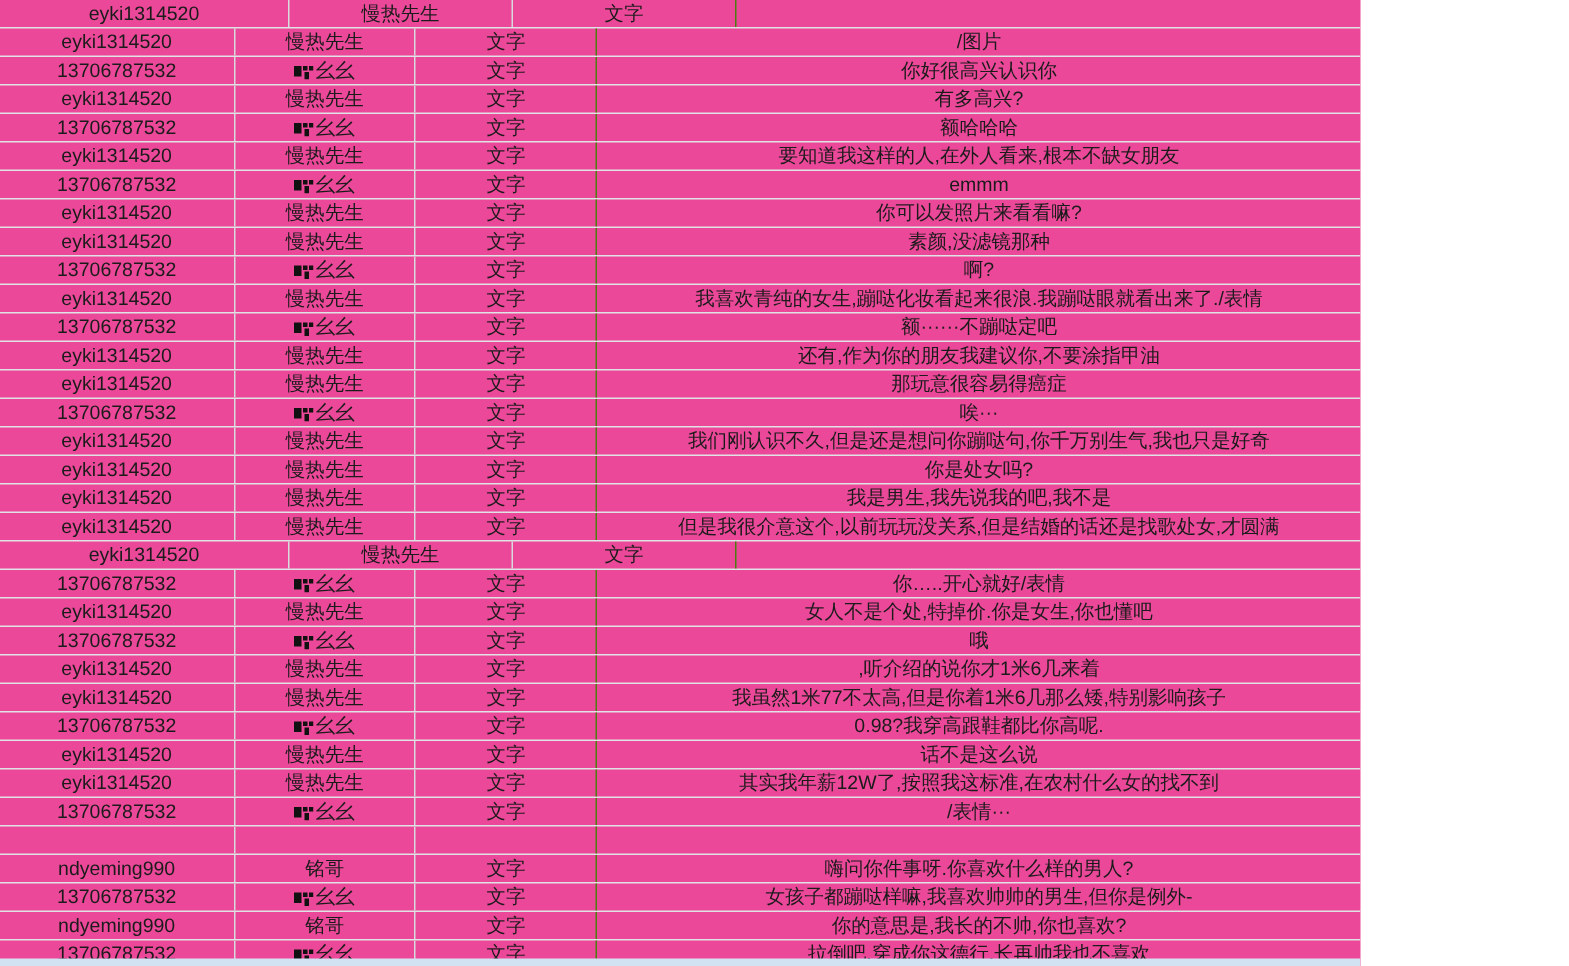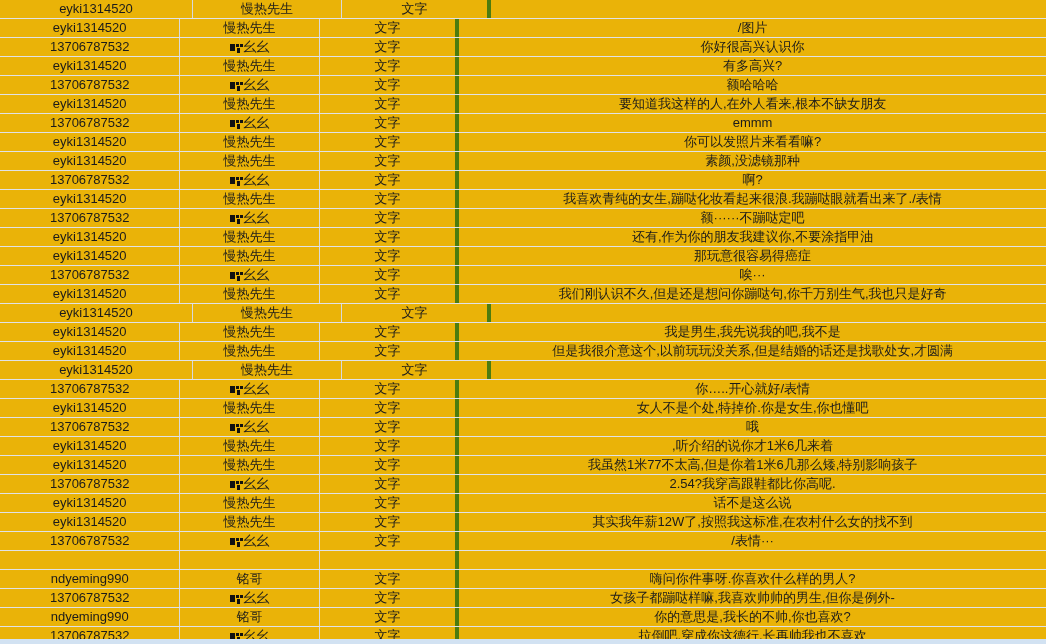--- a/index.html
+++ b/index.html
@@ -1,19 +1,19 @@
 <!DOCTYPE html>
 <html><head>
 <meta charset="utf-8">
 <style>
   html,body{margin:0;padding:0;background:#fff;}
   .sheet{
     position:relative;
-    width:1046px;height:644px;
-    background:#eab308;
+    width:907px;height:644px;
+    background:#ec4899;
     overflow:hidden;
     font-family:"Liberation Sans","DejaVu Sans",sans-serif;
     color:#1b1b1b;
   }
   .row{
     display:flex;
     height:19px;
     box-sizing:border-box;
     border-bottom:1px solid #e0e2e6;
   }
@@ -23,21 +23,21 @@
     display:flex;
     align-items:center;
     justify-content:center;
     font-size:13px;
     line-height:18px;
     white-space:nowrap;
     overflow:visible;
   }
   .c0{width:193px;border-right:1px solid #d7d9dc;}
   .c1{width:149px;border-right:1px solid #d7d9dc;text-align:right;}
-  .c2{width:149px;border-right:4px solid #4d7c0f;}
+  .c2{width:149px;border-right:1px solid #4d7c0f;}
   .c3{width:628px;}
   .nick-icon{display:inline-flex;margin-right:1px;}
   .nick-icon svg{display:block;}
   .bottom-bar{
     position:absolute;left:0;right:0;bottom:0;height:5px;
     background:#d2e2f2;
   }
 </style>
 </head>
 <body>
@@ -328,20 +328,23 @@
       <div class="row">
         <div class="cell c0">
           <span>eyki1314520</span>
         </div>
         <div class="cell c1">
           <span>慢热先生</span>
         </div>
         <div class="cell c2">
           <span>文字</span>
         </div>
+        <div class="cell c3">
+          <span>你是处女吗?</span>
+        </div>
       </div>
       <div class="row">
         <div class="cell c0">
           <span>eyki1314520</span>
         </div>
         <div class="cell c1">
           <span>慢热先生</span>
         </div>
         <div class="cell c2">
           <span>文字</span>
@@ -479,21 +482,21 @@
                 <rect x="7" y="6" width="3" height="5"></rect>
               </g>
             </svg>
           </span>
           <span>幺幺</span>
         </div>
         <div class="cell c2">
           <span>文字</span>
         </div>
         <div class="cell c3">
-          <span>2.54?我穿高跟鞋都比你高呢.</span>
+          <span>0.98?我穿高跟鞋都比你高呢.</span>
         </div>
       </div>
       <div class="row">
         <div class="cell c0">
           <span>eyki1314520</span>
         </div>
         <div class="cell c1">
           <span>慢热先生</span>
         </div>
         <div class="cell c2">

